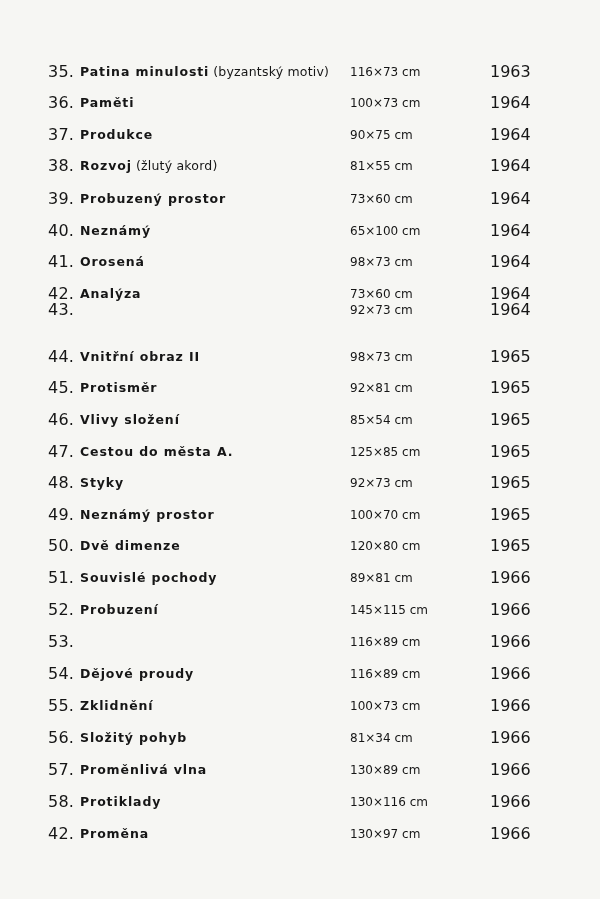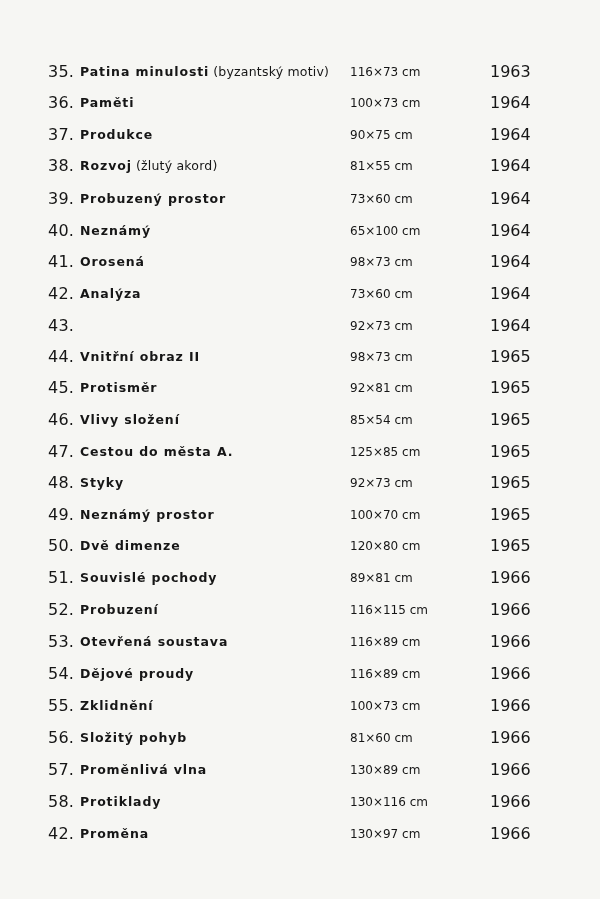--- a/index.html
+++ b/index.html
@@ -108,21 +108,21 @@
     <span class="title"><span class="title-main">Orosená</span></span>
     <span class="dims">98×73 cm</span>
     <span class="year">1964</span>
   </div>
   <div class="row" style="top:284px">
     <span class="num">42.</span>
     <span class="title"><span class="title-main">Analýza</span></span>
     <span class="dims">73×60 cm</span>
     <span class="year">1964</span>
   </div>
-  <div class="row" style="top:316px">
+  <div class="row" style="top:300px">
     <span class="num">43.</span>
     <span class="dims">92×73 cm</span>
     <span class="year">1964</span>
   </div>
   <div class="row" style="top:347px">
     <span class="num">44.</span>
     <span class="title"><span class="title-main">Vnitřní obraz II</span></span>
     <span class="dims">98×73 cm</span>
     <span class="year">1965</span>
   </div>
@@ -164,45 +164,44 @@
   </div>
   <div class="row" style="top:568px">
     <span class="num">51.</span>
     <span class="title"><span class="title-main">Souvislé pochody</span></span>
     <span class="dims">89×81 cm</span>
     <span class="year">1966</span>
   </div>
   <div class="row" style="top:600px">
     <span class="num">52.</span>
     <span class="title"><span class="title-main">Probuzení</span></span>
-    <span class="dims">116×115 cm</span>
+    <span class="dims">145×115 cm</span>
     <span class="year">1966</span>
   </div>
   <div class="row" style="top:632px">
     <span class="num">53.</span>
-    <span class="title"><span class="title-main">Otevřená soustava</span></span>
     <span class="dims">116×89 cm</span>
     <span class="year">1966</span>
   </div>
   <div class="row" style="top:664px">
     <span class="num">54.</span>
     <span class="title"><span class="title-main">Dějové proudy</span></span>
     <span class="dims">116×89 cm</span>
     <span class="year">1966</span>
   </div>
   <div class="row" style="top:696px">
     <span class="num">55.</span>
     <span class="title"><span class="title-main">Zklidnění</span></span>
     <span class="dims">100×73 cm</span>
     <span class="year">1966</span>
   </div>
   <div class="row" style="top:728px">
     <span class="num">56.</span>
     <span class="title"><span class="title-main">Složitý pohyb</span></span>
-    <span class="dims">81×60 cm</span>
+    <span class="dims">81×34 cm</span>
     <span class="year">1966</span>
   </div>
   <div class="row" style="top:760px">
     <span class="num">57.</span>
     <span class="title"><span class="title-main">Proměnlivá vlna</span></span>
     <span class="dims">130×89 cm</span>
     <span class="year">1966</span>
   </div>
   <div class="row" style="top:792px">
     <span class="num">58.</span>

